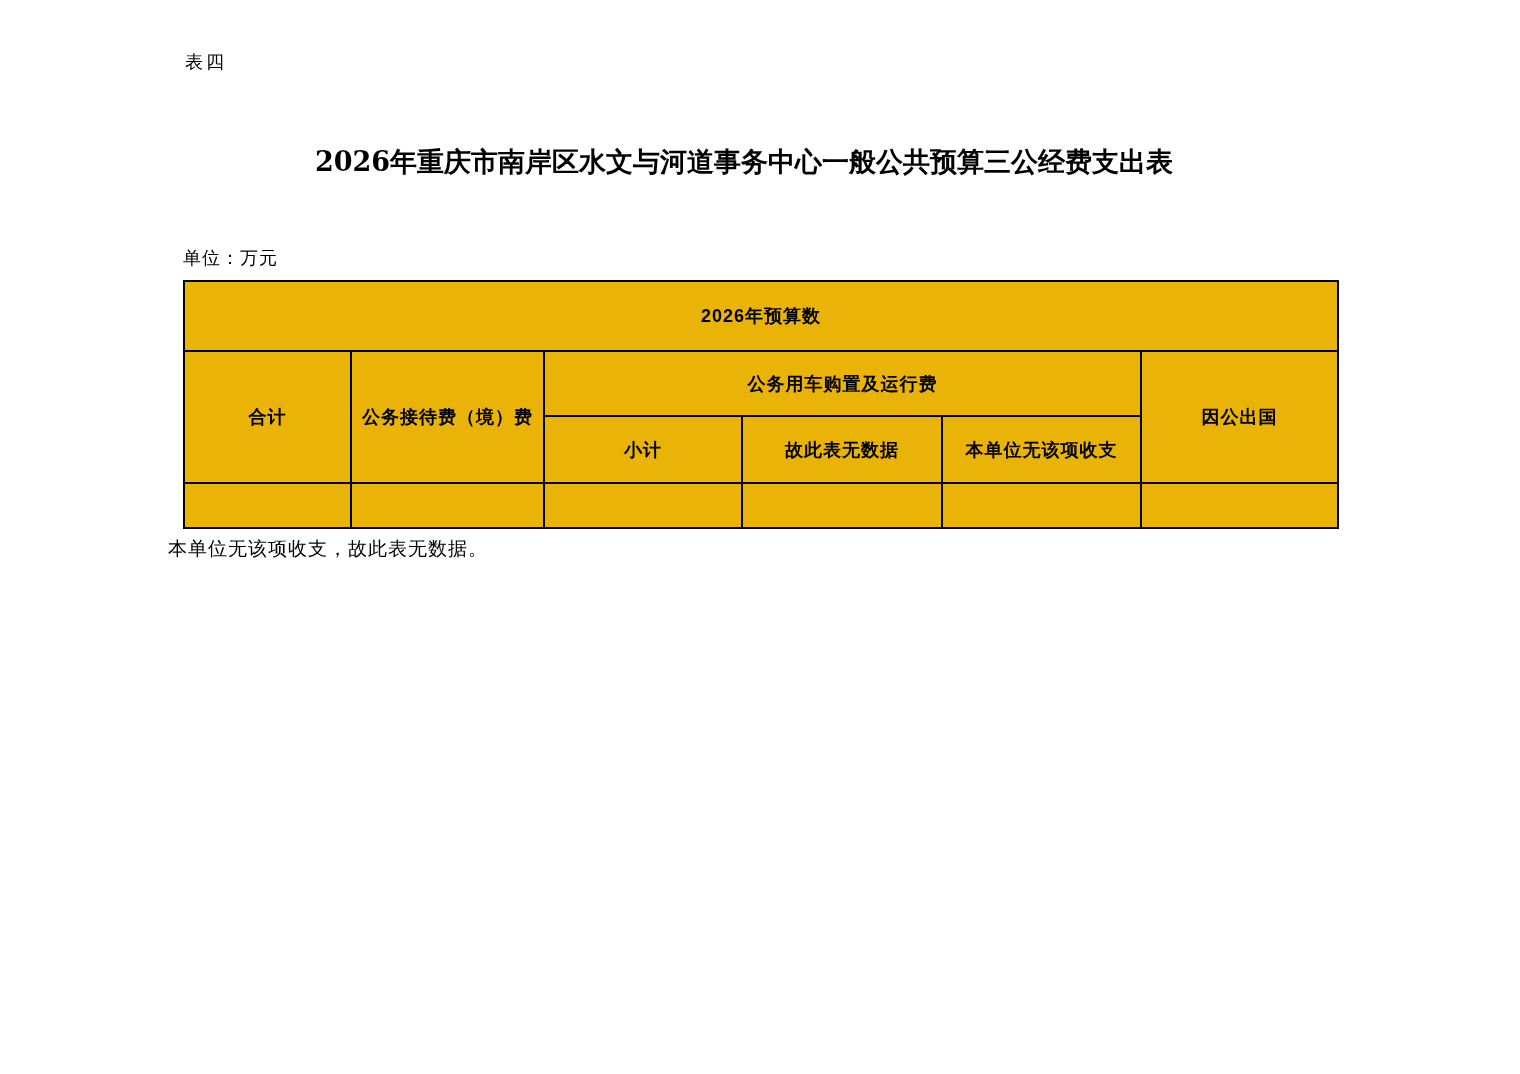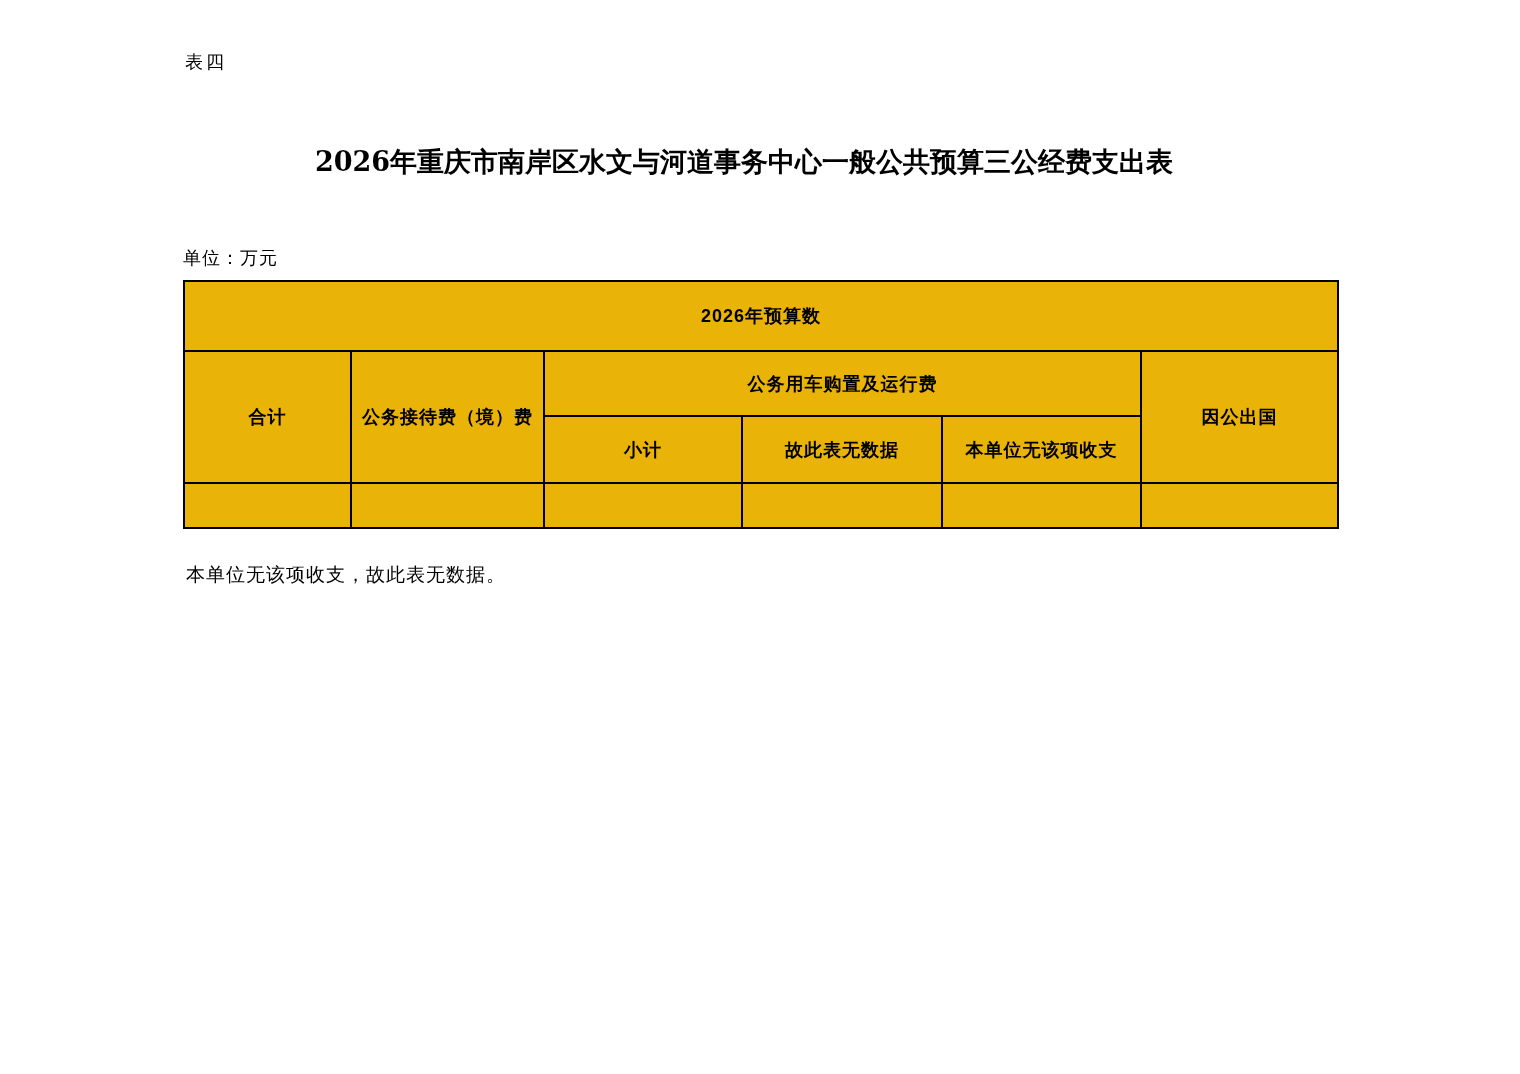--- a/index.html
+++ b/index.html
@@ -77,27 +77,26 @@
     background: #eab308;
   }
   tr.row-year  { height: 70px; }
   tr.row-group { height: 65px; }
   tr.row-sub   { height: 67px; padding-left: 20px; }
   tr.row-data  { height: 45px; }
   tr.row-data td { font-weight: normal; }
   
   .footer-note {
     position: absolute;
-    left: 186px;
+    left: 168px;
     top: 536px;
     font-family: "DejaVu Serif", "Liberation Serif", serif;
     font-size: 19px;
     letter-spacing: 1px;
     white-space: nowrap;
-    margin-top: 26px;
   }
 </style>
 </head>
 <body>
 
 <div class="page">
 
   <div class="corner-label">表四</div>
 
   <div class="doc-title">2026年重庆市南岸区水文与河道事务中心一般公共预算三公经费支出表</div>

